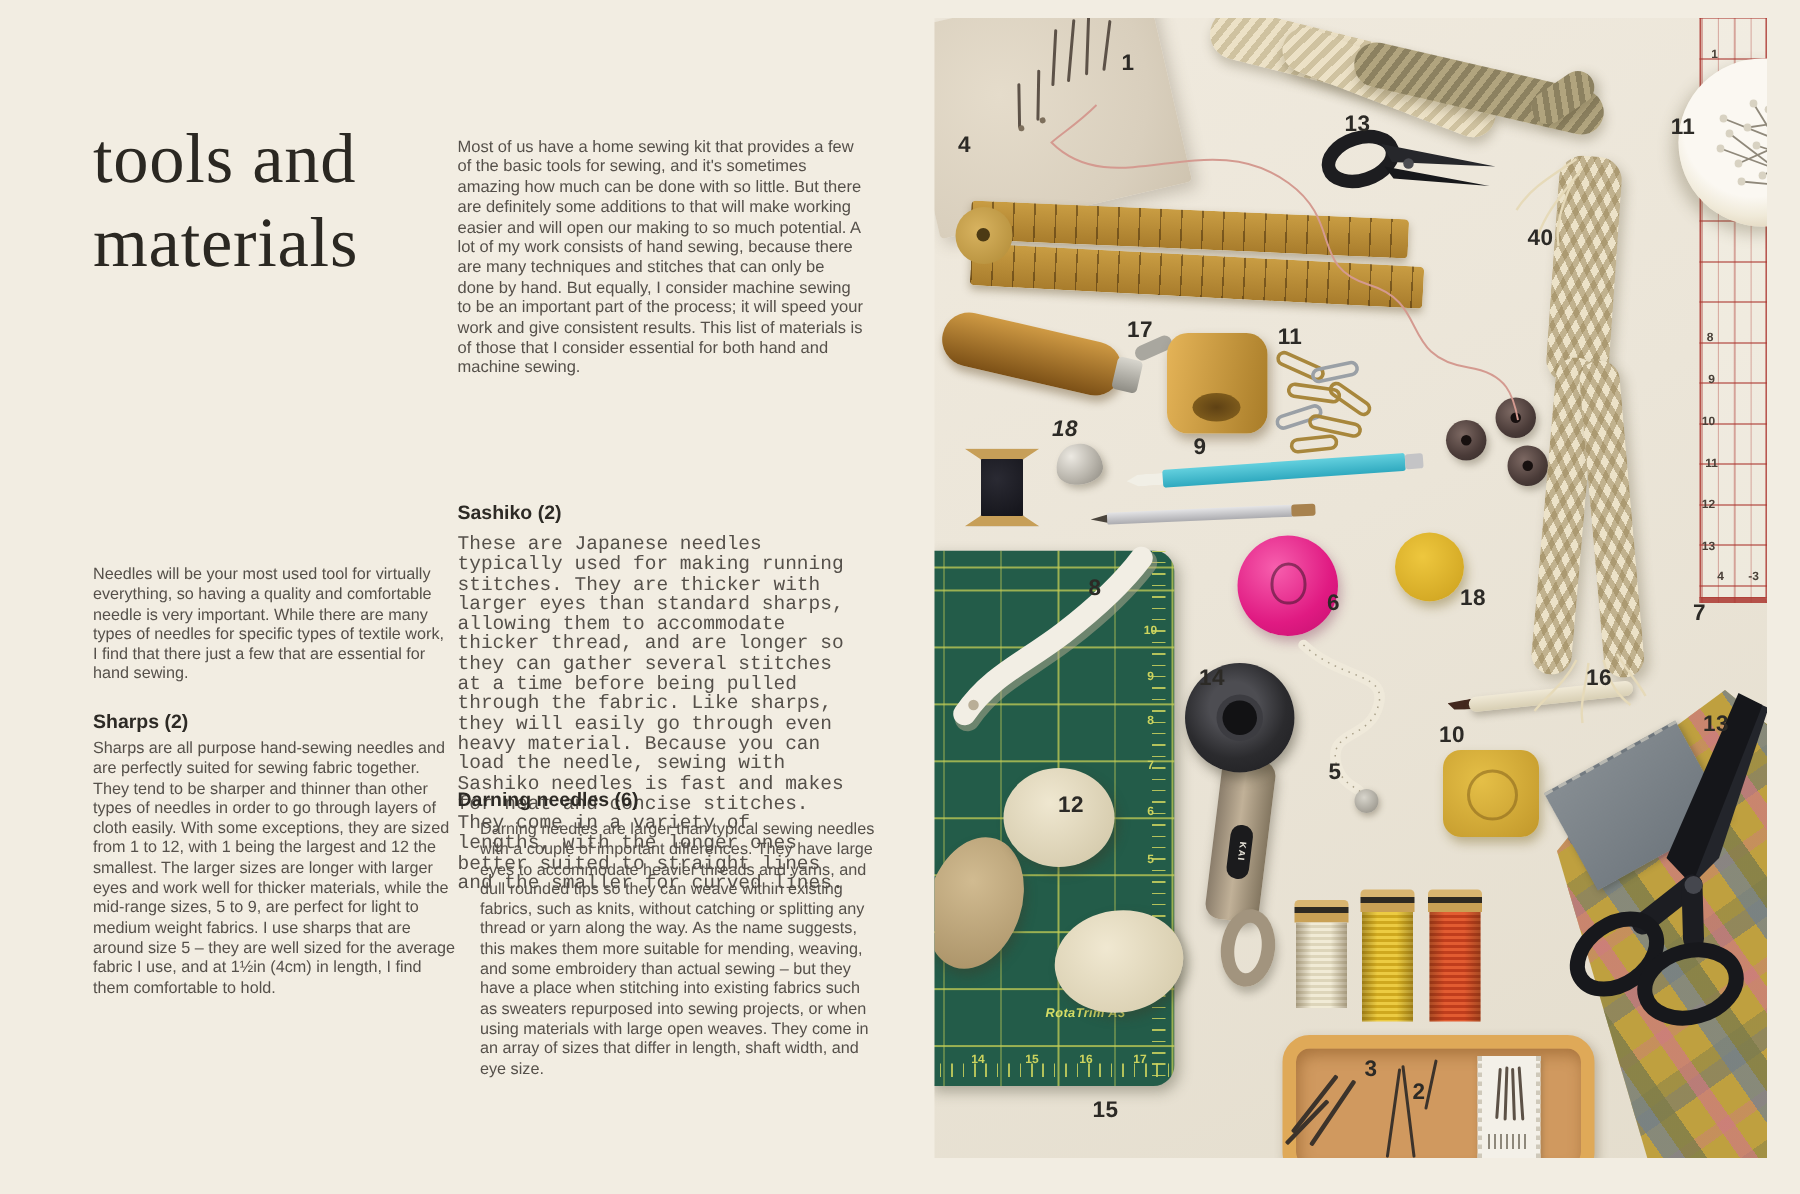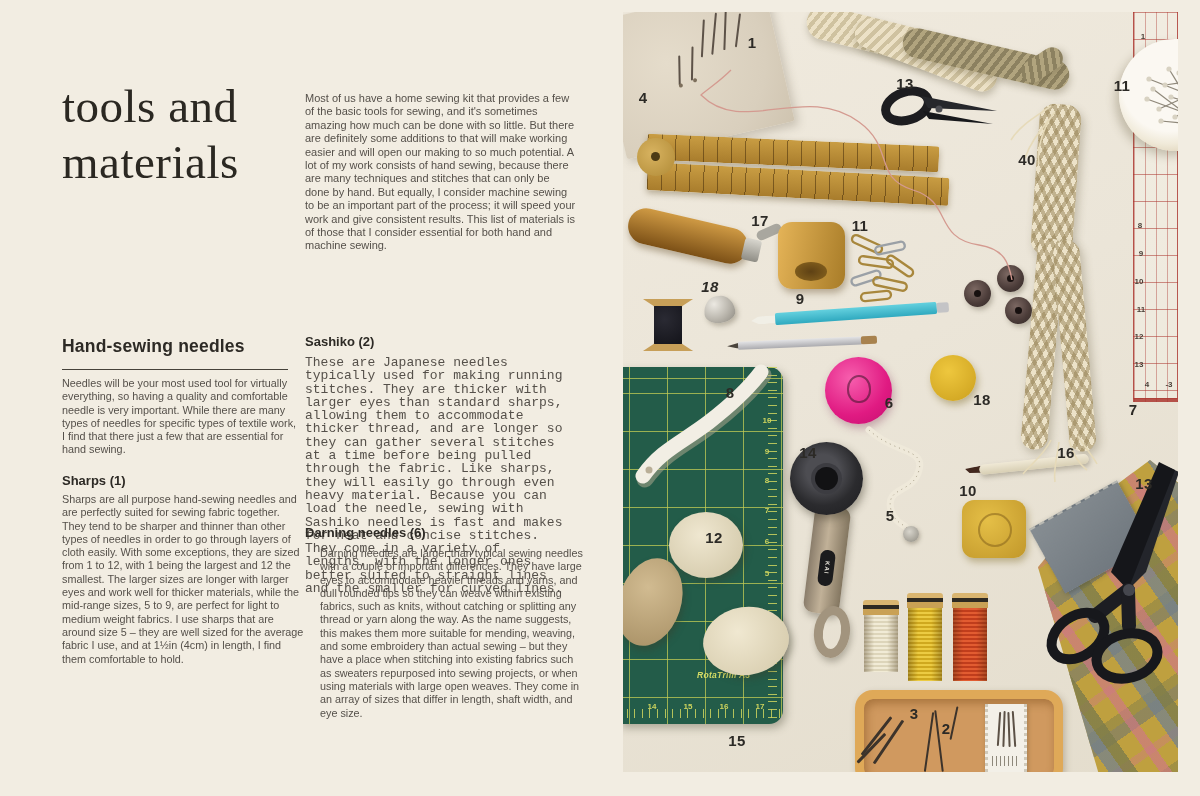--- a/index.html
+++ b/index.html
@@ -203,24 +203,23 @@
 <body>
 
 <div class="left-page">
   <h1 class="page-title">
     <span style="display:block">tools and</span>
     <span style="display:block">materials</span>
   </h1>
 
   <p class="intro">Most of us have a home sewing kit that provides a few of the basic tools for sewing, and it's sometimes amazing how much can be done with so little. But there are definitely some additions to that will make working easier and will open our making to so much potential. A lot of my work consists of hand sewing, because there are many techniques and stitches that can only be done by hand. But equally, I consider machine sewing to be an important part of the process; it will speed your work and give consistent results. This list of materials is of those that I consider essential for both hand and machine sewing.</p>
 
-  <h2 class="h-section">Hand-sewing needles</h2>
   <p class="p-needles">Needles will be your most used tool for virtually everything, so having a quality and comfortable needle is very important. While there are many types of needles for specific types of textile work, I find that there just a few that are essential for hand sewing.</p>
 
-  <h3 class="h-sharps">Sharps (1)</h3>
+  <h3 class="h-sharps">Sharps (2)</h3>
   <p class="p-sharps">Sharps are all purpose hand-sewing needles and are perfectly suited for sewing fabric together. They tend to be sharper and thinner than other types of needles in order to go through layers of cloth easily. With some exceptions, they are sized from 1 to 12, with 1 being the largest and 12 the smallest. The larger sizes are longer with larger eyes and work well for thicker materials, while the mid-range sizes, 5 to 9, are perfect for light to medium weight fabrics. I use sharps that are around size 5 – they are well sized for the average fabric I use, and at 1½in (4cm) in length, I find them comfortable to hold.</p>
 
   <h3 class="h-sashiko">Sashiko (2)</h3>
   <p class="p-sashiko">These are Japanese needles typically used for making running stitches. They are thicker with larger eyes than standard sharps, allowing them to accommodate thicker thread, and are longer so they can gather several stitches at a time before being pulled through the fabric. Like sharps, they will easily go through even heavy material. Because you can load the needle, sewing with Sashiko needles is fast and makes for neat and concise stitches. They come in a variety of lengths, with the longer ones better suited to straight lines and the smaller for curved lines.</p>
 
   <h3 class="h-darning">Darning needles (6)</h3>
   <p class="p-darning">Darning needles are larger than typical sewing needles with a couple of important differences. They have large eyes to accommodate heavier threads and yarns, and dull rounded tips so they can weave within existing fabrics, such as knits, without catching or splitting any thread or yarn along the way. As the name suggests, this makes them more suitable for mending, weaving, and some embroidery than actual sewing – but they have a place when stitching into existing fabrics such as sweaters repurposed into sewing projects, or when using materials with large open weaves. They come in an array of sizes that differ in length, shaft width, and eye size.</p>
 
   <div class="footer">
     <span class="pageno">10</span>

